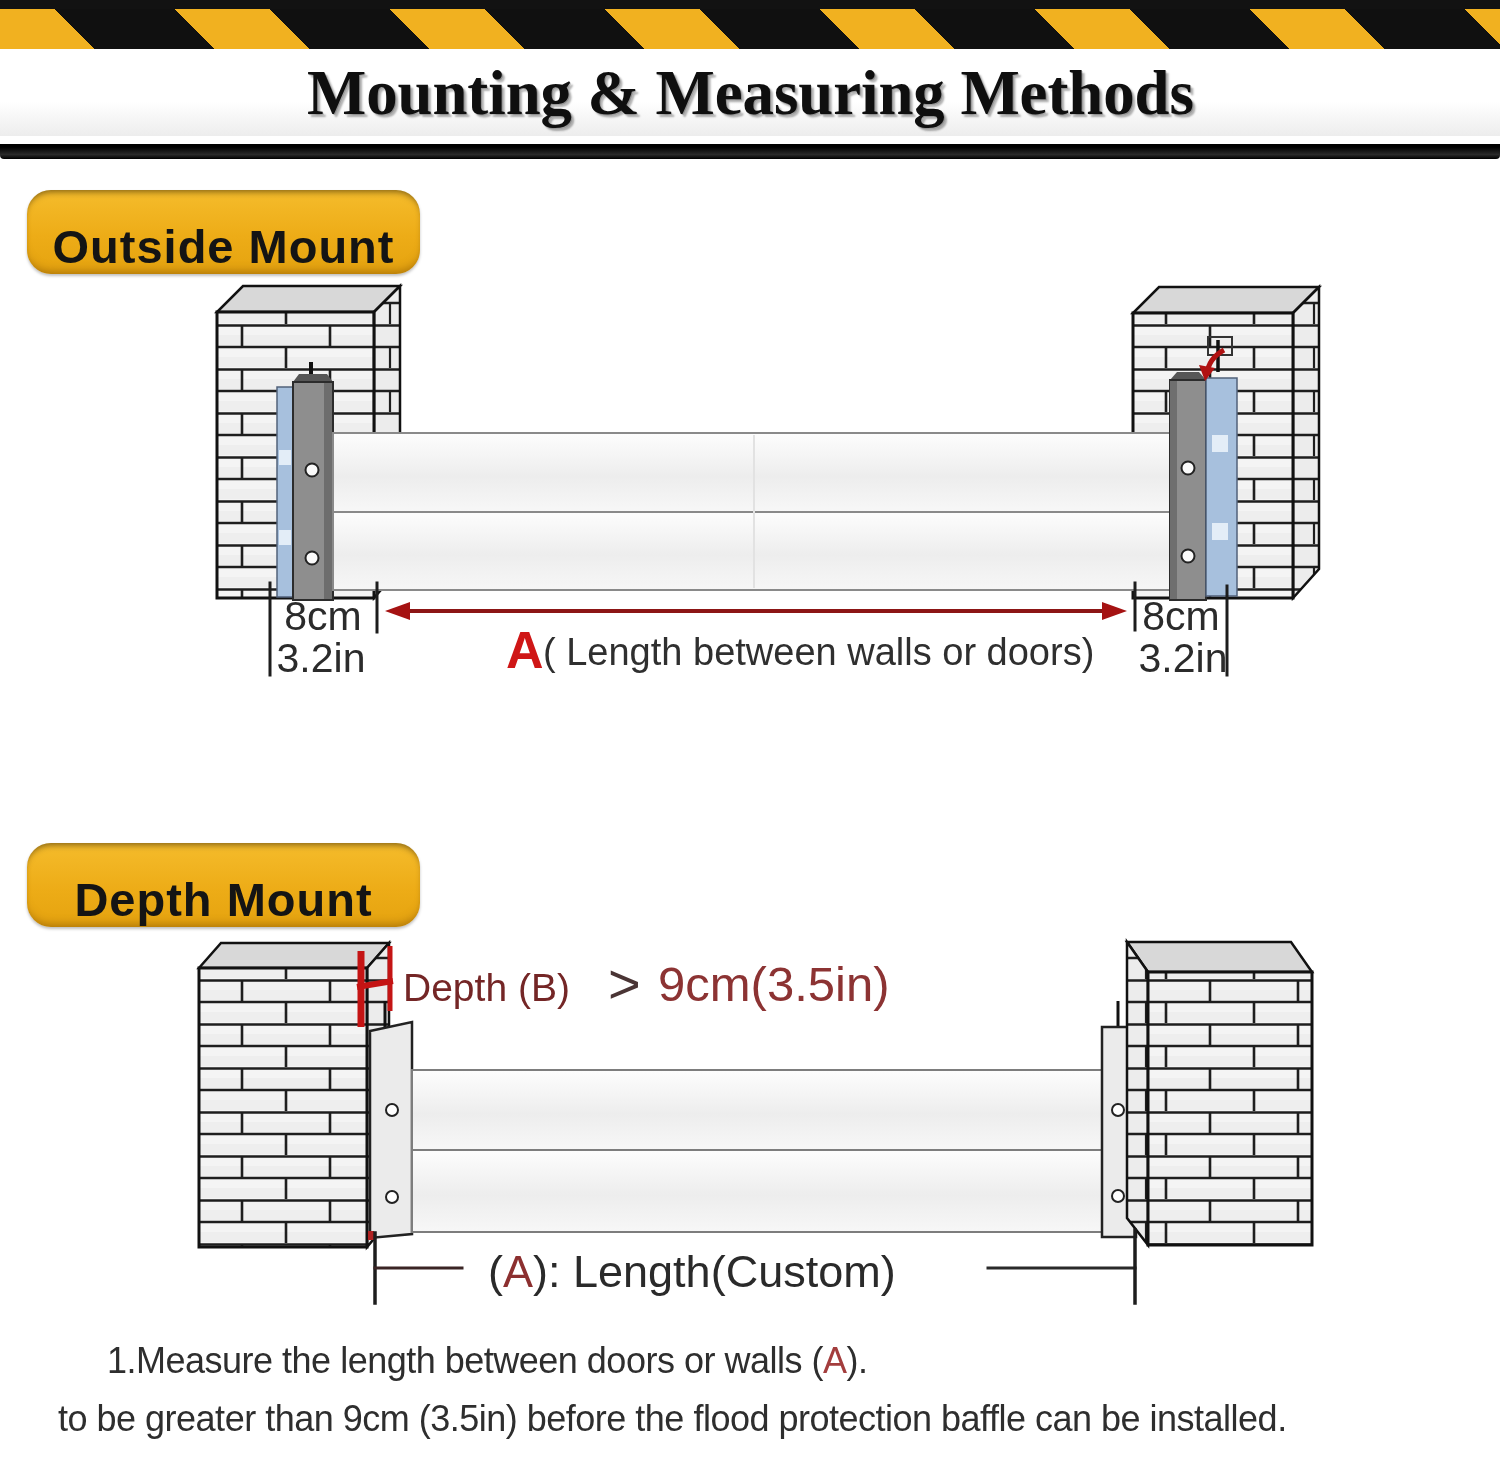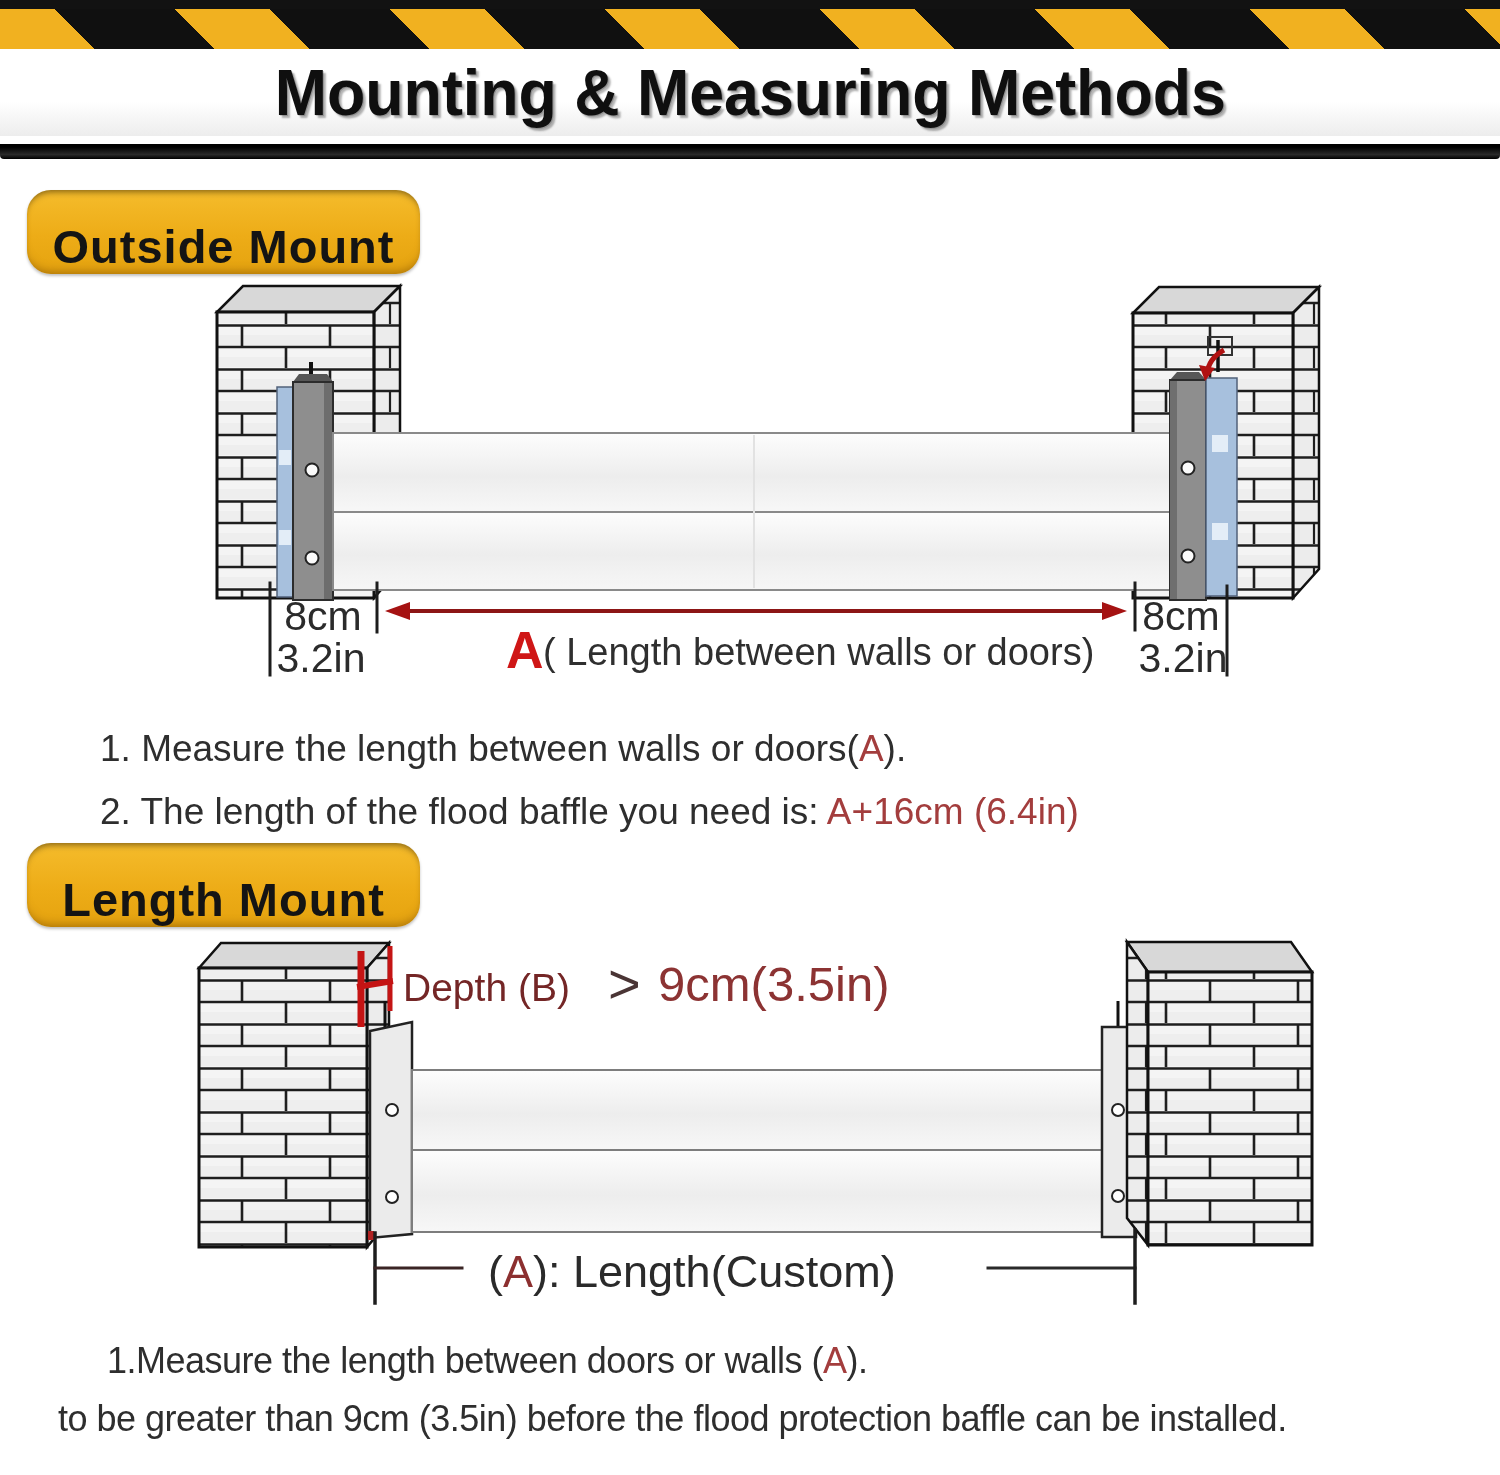--- a/index.html
+++ b/index.html
@@ -6,21 +6,21 @@
   .page {
     position:relative; width:1500px; height:1475px; background:#ffffff;
     overflow:hidden; font-family:"Liberation Sans", sans-serif;
   }
   
   .bar-top    { position:absolute; left:0; top:0;    width:100%; height:9px;  background:#121212; }
   .hazard     { position:absolute; left:0; top:9px;  width:100%; height:40px;
                 background:repeating-linear-gradient(45deg,#f1b120 0 67px,#101010 67px 152px); }
   .title-band { position:absolute; left:0; top:49px; width:100%; height:87px;
                 background:linear-gradient(180deg,#ffffff 60%,#ededed 100%);
-                display:flex; align-items:center; justify-content:center; }
+                display:flex; align-items:center; justify-content:center;font-family:Liberation Serif, serif; }
   .title-band h1 {
     margin:0; font-size:64px; font-weight:bold; color:#0f0f0f;
     letter-spacing:0px; transform:scaleX(.98);
     text-shadow:3px 3px 2px rgba(0,0,0,.30), 1px 1px 0 #cfcfcf;
   }
   .bar-bottom { position:absolute; left:0; top:144px; width:100%; height:15px;
                 background:linear-gradient(180deg,#000 20%,#2a2a2a 70%,#000 100%); border-radius:0 0 4px 4px; }
 
   
   .badge {
@@ -145,27 +145,23 @@
     <g font-family="Liberation Sans, sans-serif">
       <text x="323" y="350" font-size="41" fill="#2b2b2b" text-anchor="middle">8cm</text>
       <text x="321" y="392" font-size="41" fill="#2b2b2b" text-anchor="middle">3.2in</text>
       <text x="1181" y="350" font-size="41" fill="#2b2b2b" text-anchor="middle">8cm</text>
       <text x="1183" y="392" font-size="41" fill="#2b2b2b" text-anchor="middle">3.2in</text>
       <text x="506" y="388" font-size="52" font-weight="bold" fill="#cf1616">A</text>
       <text x="543" y="385" font-size="38" fill="#2f2f2f">( Length between walls or doors)</text>
     </g>
   </svg>
 
-  <div class="steps steps-outside">
-    <p><span>1. Measure the length between walls or doors(</span><span class="red">A</span><span>).</span></p>
-    <p><span>2. The length of the flood baffle you need is: </span><span class="red">A+16cm (6.4in)</span></p>
-  </div>
 
   <div class="badge badge-inside">
-    <span>Length Mount</span>
+    <span>Depth Mount</span>
   </div>
 
   <svg id="diagram-inside" class="diagram" width="1500" height="375" viewBox="0 0 1500 375">
 
     <g>
       <polygon points="199,33 367,33 389,8 221,8" fill="#d8d8d8" stroke="#111" stroke-width="2.5"></polygon>
       <polygon points="367,33 389,8 389,286 367,312" fill="url(#brickSide)" stroke="#111" stroke-width="2.5"></polygon>
       <rect x="199" y="33" width="168" height="279" fill="url(#brick)" stroke="#111" stroke-width="3"></rect>
     </g>
 

